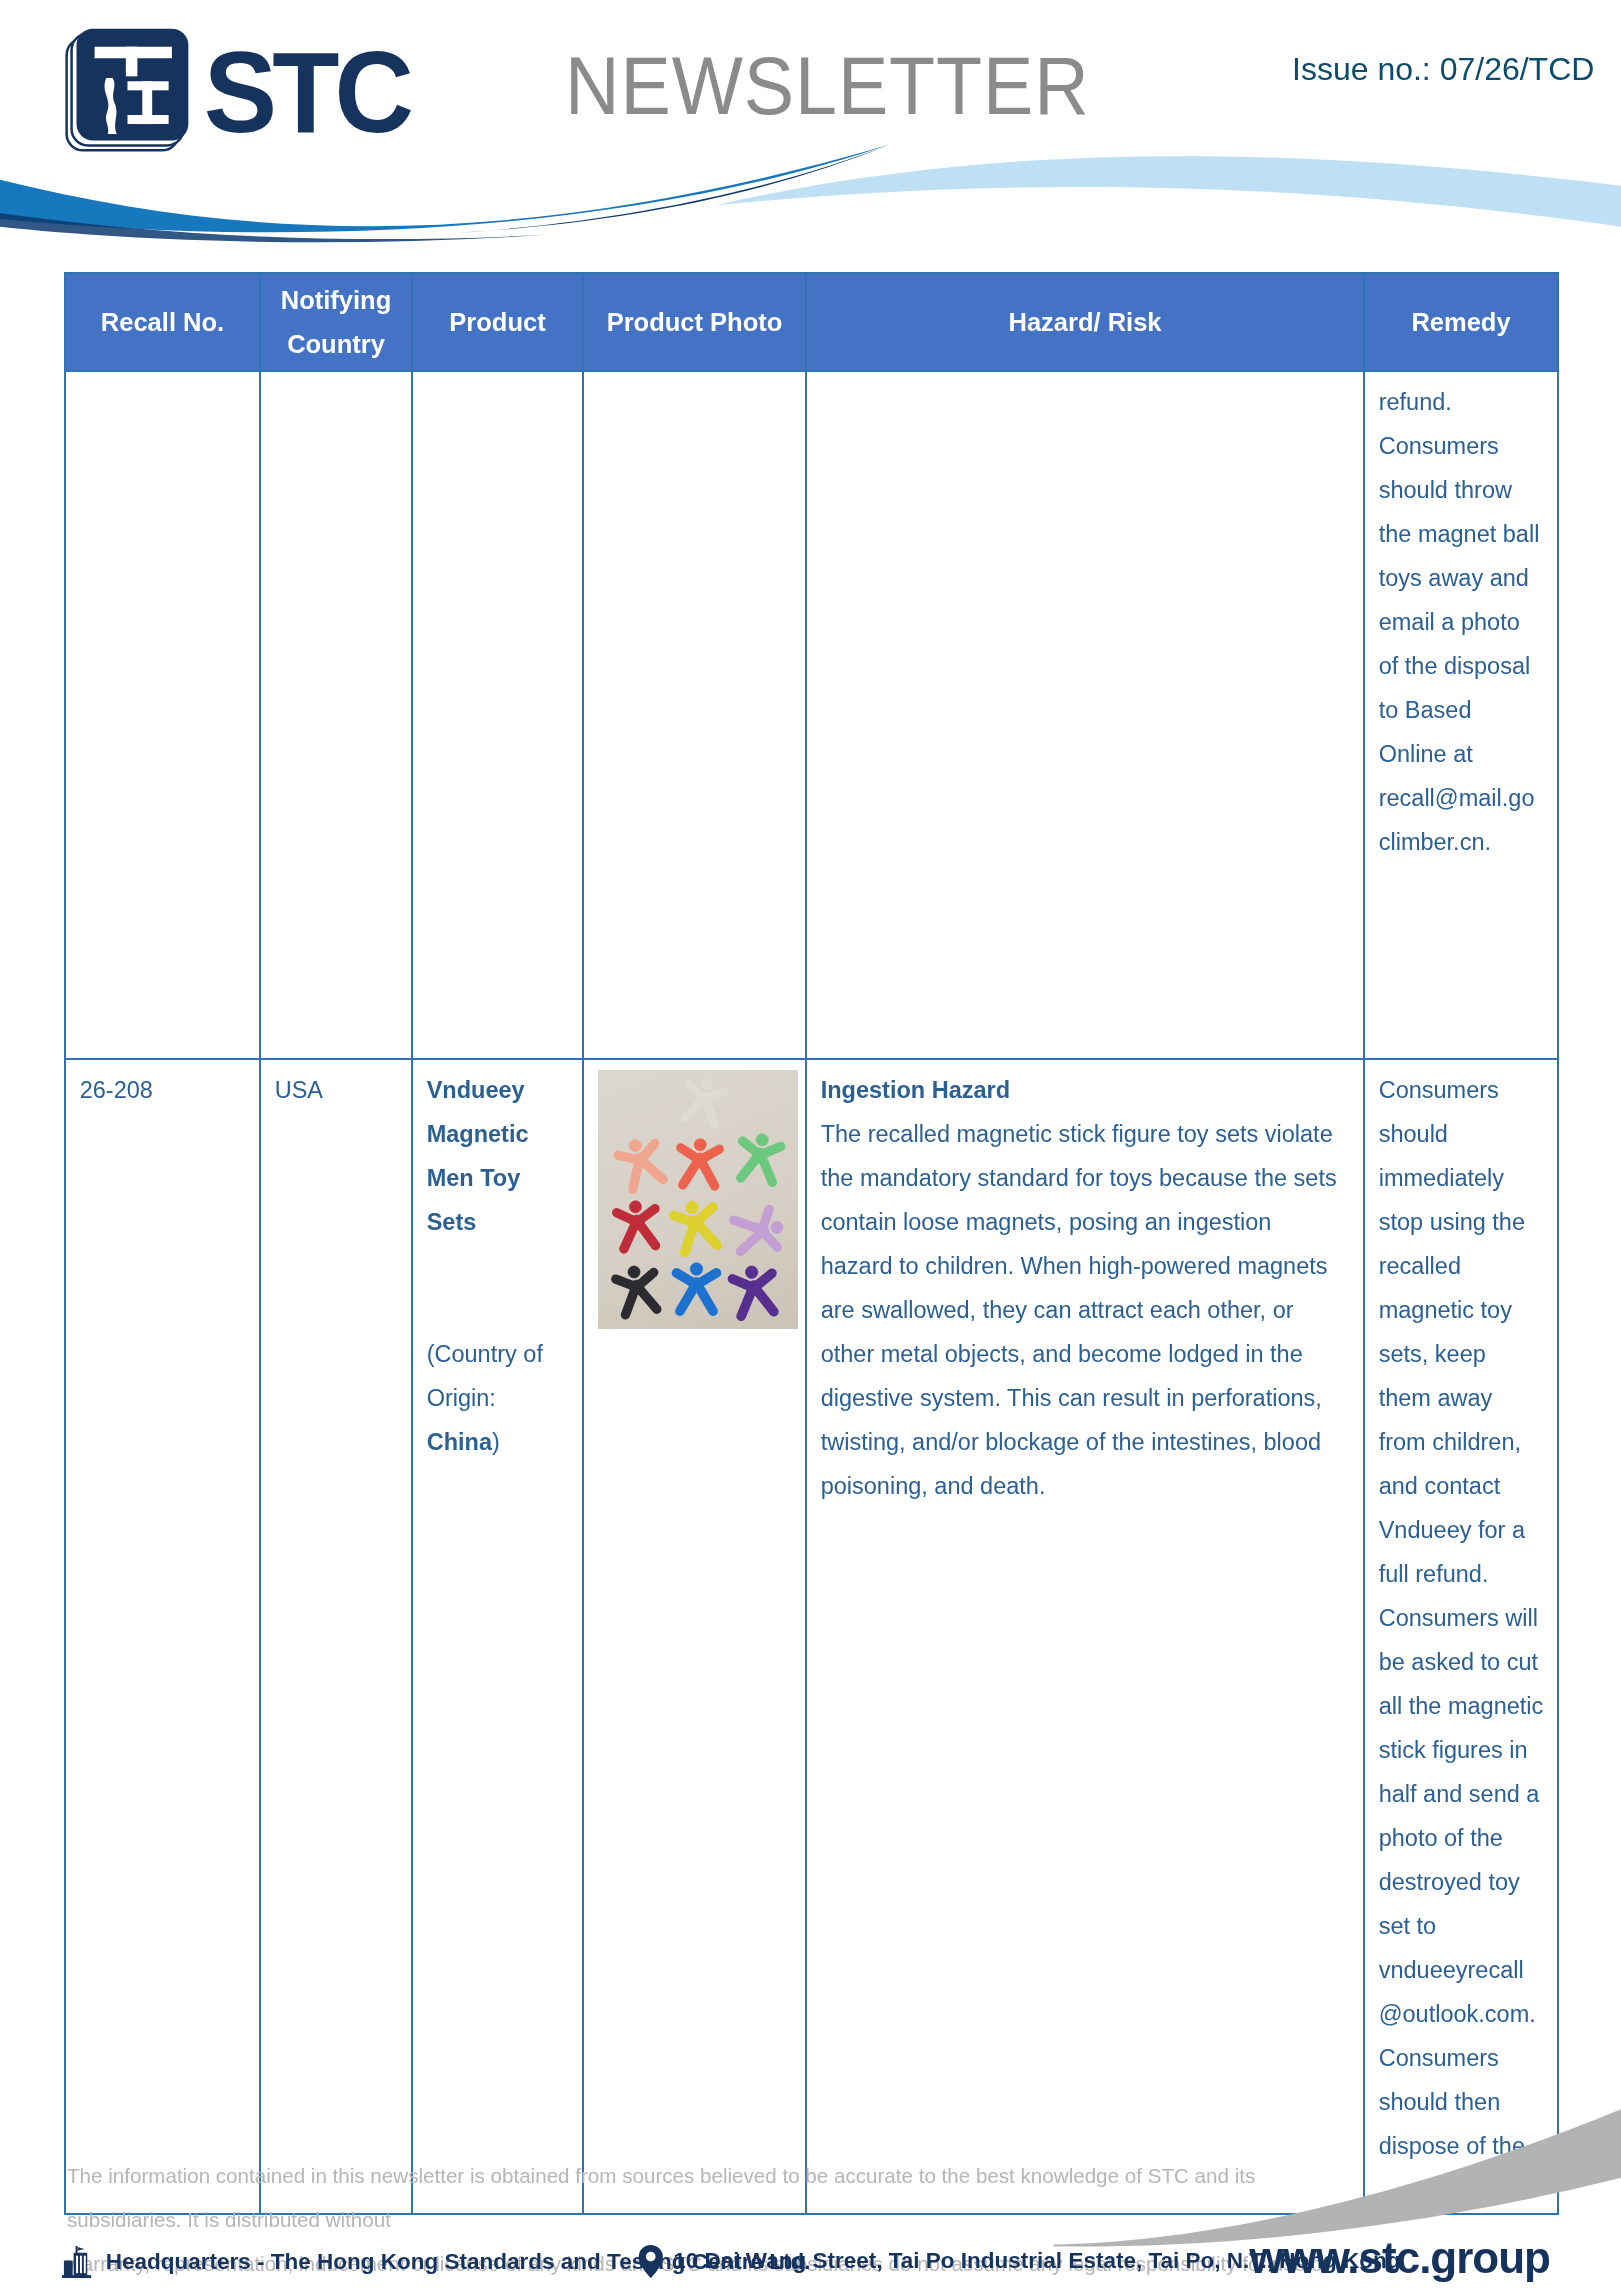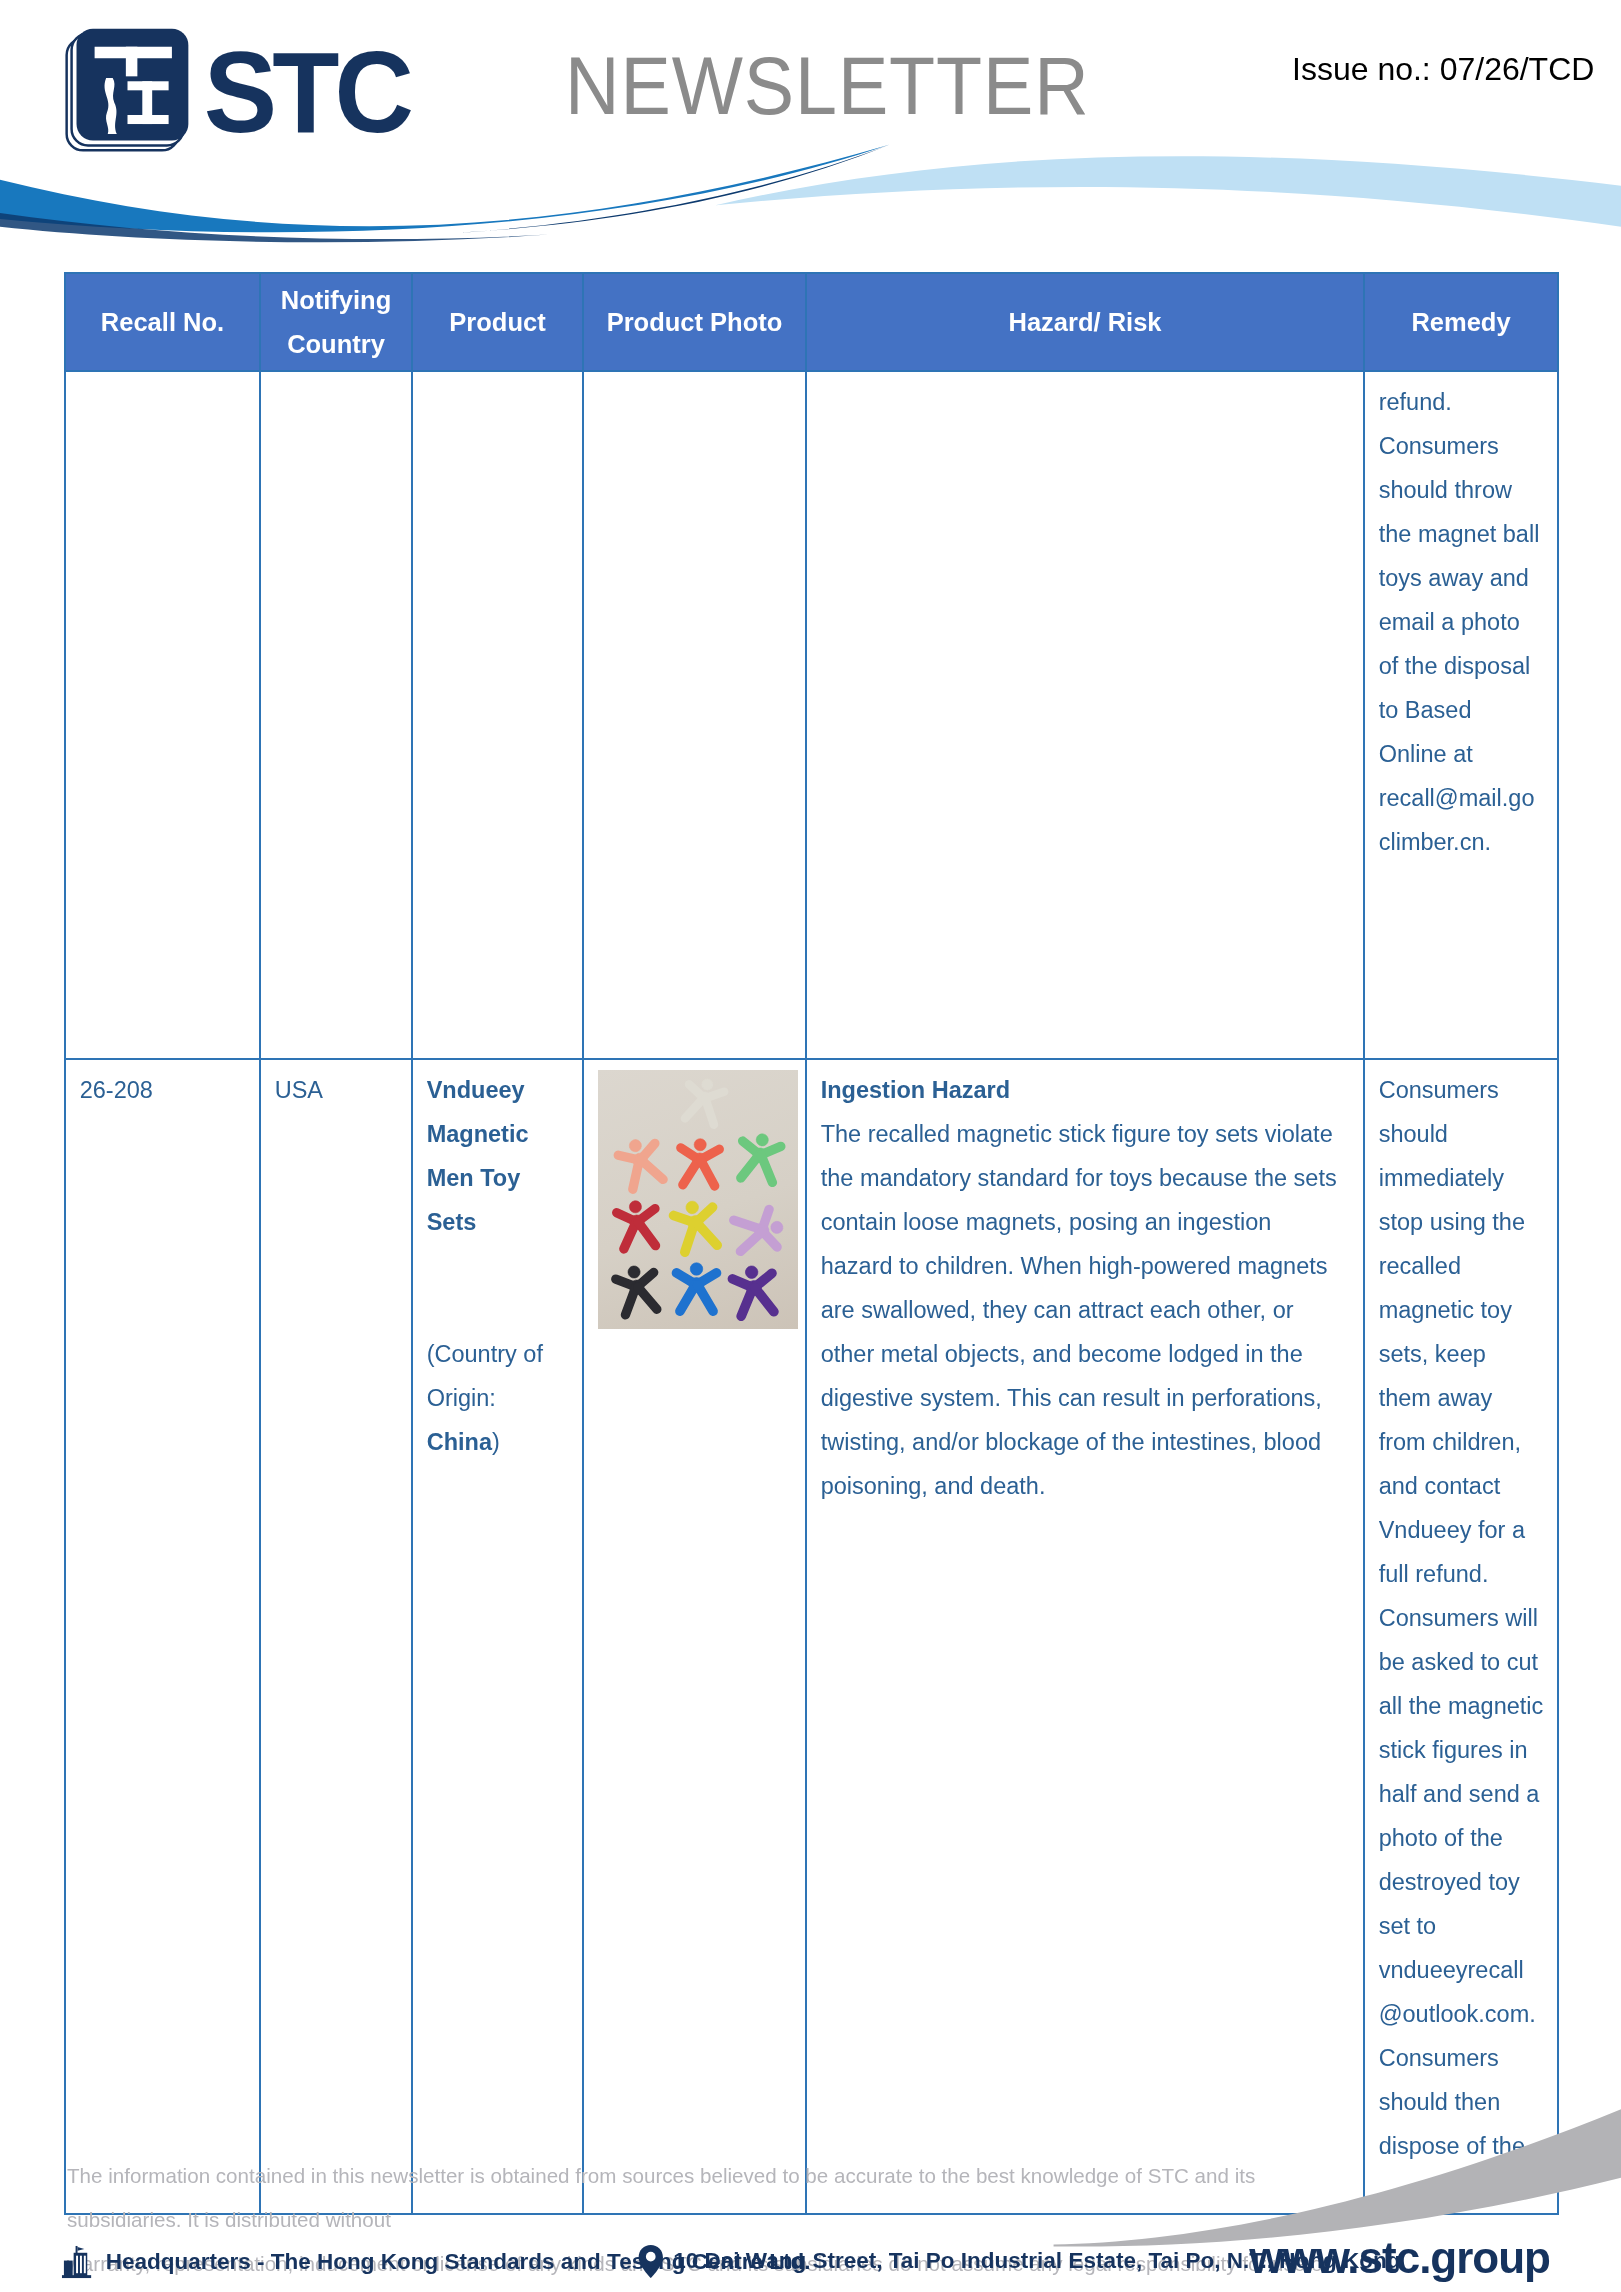--- a/index.html
+++ b/index.html
@@ -17,21 +17,21 @@
     letter-spacing:-4.9px;line-height:1;margin-left:13.7px;margin-top:7.8px;
     transform:scaleY(1.04);transform-origin:top left;
   }
   .nl-title{
     position:absolute;left:565px;top:39px;
     font-size:82px;font-weight:400;color:#8b8b8b;letter-spacing:1px;
     transform:scaleX(0.92);transform-origin:left top;white-space:nowrap;
   }
   .issue{
     position:absolute;left:1292px;top:51px;
-    font-size:32px;color:#000000;white-space:nowrap;
+    font-size:32px;color:#0c4a6e;white-space:nowrap;
   }
   .swoosh-top{position:absolute;left:0;top:125px;width:1621px;height:137px;}
   
   .recall-table{
     position:absolute;left:64px;top:272px;width:1493px;
     border-collapse:collapse;table-layout:fixed;
   }
   .recall-table td,.recall-table th{
     border:2px solid var(--grid);
     vertical-align:top;text-align:left;

